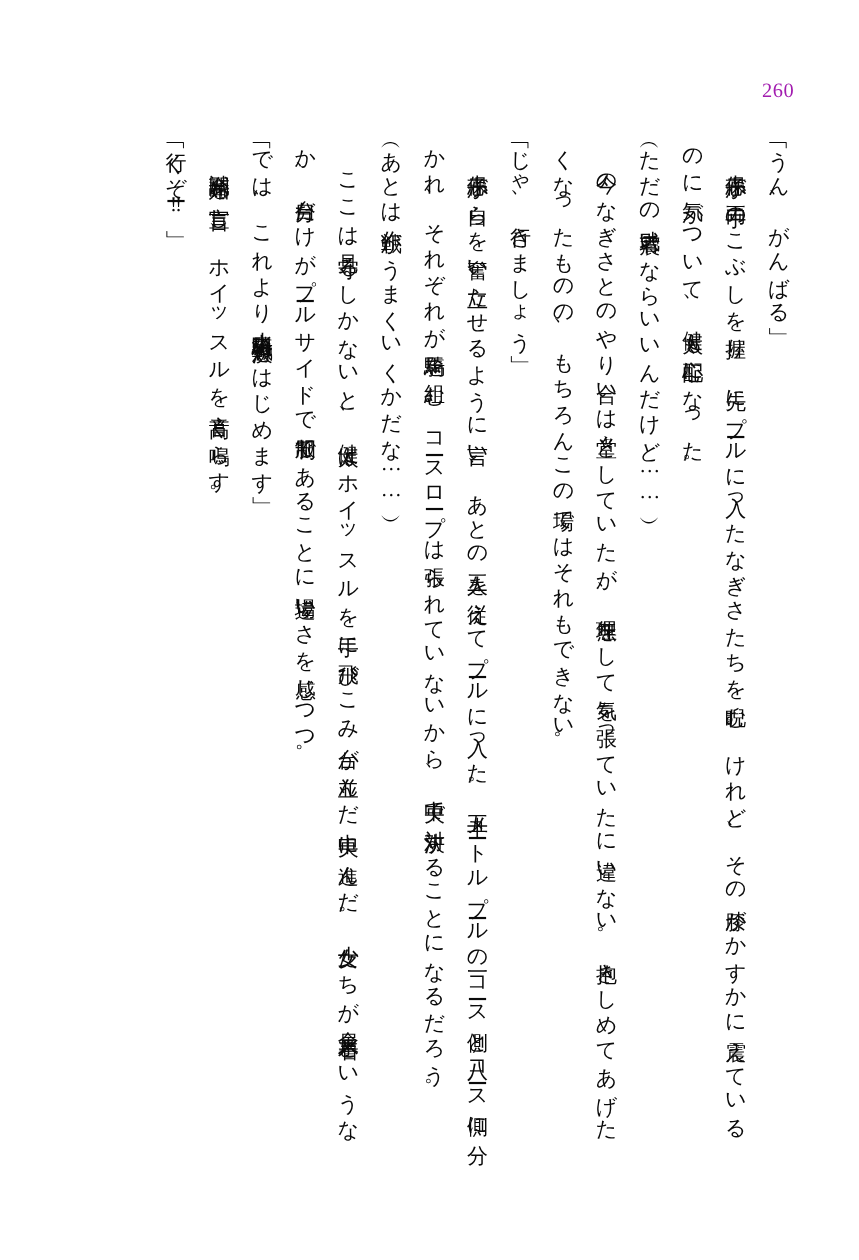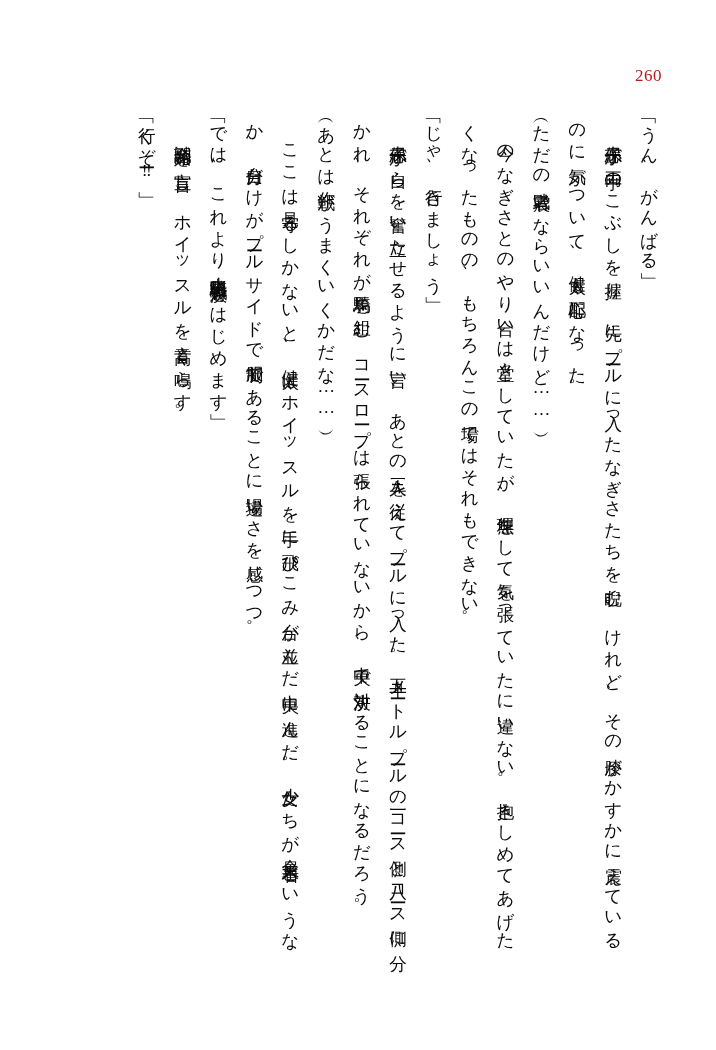--- a/index.html
+++ b/index.html
@@ -20,21 +20,21 @@
     height: 1050px;
     background: #ffffff;
   }
   
   #page-number {
     position: absolute;
     top: 66px;
     right: 54px;
     font-size: 17px;
     letter-spacing: 0.5px;
-    color: #b91c1c;
+    color: #a21caf;
   }
   
   #text-block {
     position: absolute;
     top: 112px;
     right: 50px;
     left: 52px;
     height: 830px;
     writing-mode: vertical-rl;
     text-orientation: upright;

